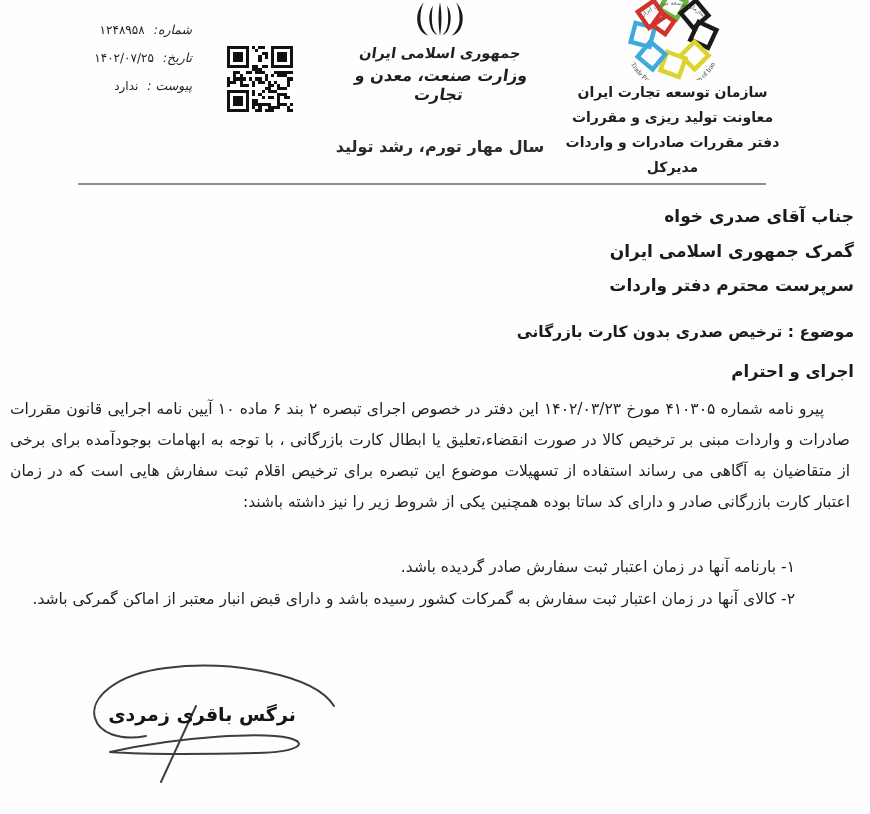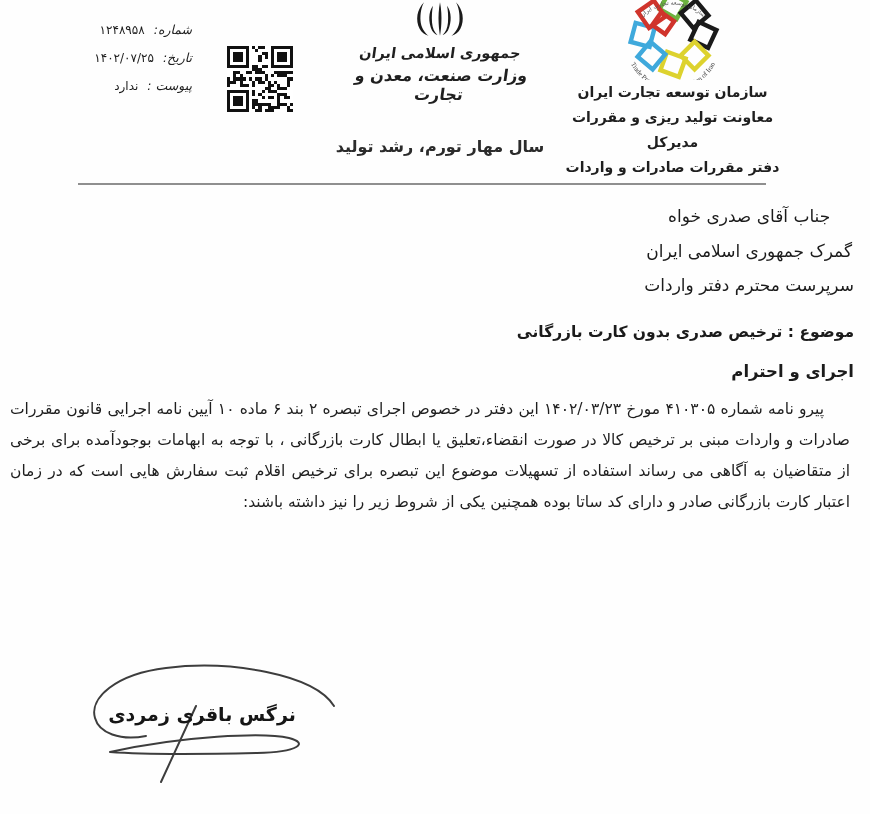--- a/index.html
+++ b/index.html
@@ -21,21 +21,21 @@
   .gov-line1{font-size:14.5px;font-weight:bold;transform:skewX(-8deg);margin-top:3px;color:#1f1f1f;}
   .gov-line2{font-size:16px;font-weight:bold;transform:skewX(-8deg);margin-top:5px;color:#1f1f1f;}
   .slogan{font-size:16px;font-weight:600;margin-top:33px;color:#2b2b2b;}
   
   .org-block{position:absolute;left:565px;top:0;width:215px;text-align:center;}
   .tpo-logo{display:block;margin:-20px auto 0;}
   .org-line{font-size:14px;font-weight:bold;line-height:25px;color:#1f1f1f;}
   
   .divider{position:absolute;left:78px;top:183px;width:688px;height:2px;background:#8f8f8f;}
   
-  .recipient{position:absolute;right:16px;top:199px;text-align:center;font-weight:normal;
+  .recipient{position:absolute;right:16px;top:199px;text-align:right;font-weight:bold;
     font-size:17px;line-height:34.5px;}
   
   .subject{position:absolute;right:16px;top:323px;font-weight:bold;font-size:15.5px;}
   .salutation{position:absolute;right:16px;top:362px;font-weight:bold;font-size:16.5px;}
   
   .body-text{position:absolute;right:20px;left:10px;top:394px;
     font-size:15.5px;line-height:31px;text-align:justify;text-indent:26px;color:#1e1e1e;}
   
   .conditions{position:absolute;right:75px;left:8px;top:551px;font-size:15.5px;line-height:32px;}
   .cond-item{padding-right:95px;text-indent:-95px;text-align:justify;color:#1e1e1e;}
@@ -117,37 +117,41 @@
       </g>
       <text font-size="7" fill="#3c3c3c" font-family="Liberation Serif, serif">
         <textPath href="#arcBottom" startOffset="50%" text-anchor="middle">Trade Promotion Organization of Iran</textPath>
       </text>
       <text font-size="6" fill="#555">
         <textPath href="#arcTop" startOffset="50%" text-anchor="middle">سازمان توسعه تجارت ایران</textPath>
       </text>
     </svg>
     <div class="org-line">سازمان توسعه تجارت ایران</div>
     <div class="org-line">معاونت تولید ریزی و مقررات</div>
+    <div class="org-line">دفتر مقررات صادرات و واردات</div>
     <div class="org-line">مدیرکل</div>
-    <div class="org-line">دفتر مقررات صادرات و واردات</div>
   </div>
 
   <div class="divider"></div>
 
   <div class="recipient">
     <div>جناب آقای صدری خواه</div>
     <div>گمرک جمهوری اسلامی ایران</div>
     <div>سرپرست محترم دفتر واردات</div>
   </div>
 
   <div class="subject">موضوع : ترخیص صدری بدون کارت بازرگانی</div>
   <div class="salutation">اجرای و احترام</div>
 
   <div class="body-text">پیرو نامه شماره ۴۱۰۳۰۵ مورخ ۱۴۰۲/۰۳/۲۳ این دفتر در خصوص اجرای  تبصره ۲ بند ۶ ماده ۱۰ آیین نامه اجرایی قانون مقررات صادرات و واردات مبنی بر ترخیص کالا در صورت انقضاء،تعلیق یا ابطال کارت بازرگانی ، با توجه به ابهامات بوجودآمده برای برخی از متقاضیان به آگاهی می رساند استفاده از تسهیلات موضوع این تبصره برای ترخیص اقلام ثبت سفارش هایی است که در زمان اعتبار کارت بازرگانی صادر و دارای کد ساتا بوده همچنین یکی از شروط زیر را نیز داشته باشند:</div>
 
+  <div class="conditions">
+    <div class="cond-item">۱- بارنامه  آنها در زمان اعتبار ثبت سفارش صادر گردیده باشد.</div>
+    <div class="cond-item">۲- کالای آنها در زمان اعتبار ثبت سفارش به گمرکات کشور رسیده باشد و دارای قبض انبار معتبر از اماکن گمرکی باشد.</div>
+  </div>
 
   <div class="signature">
     <svg width="300" height="135" viewBox="0 0 300 135">
       <g fill="none" stroke="#3d3d3d" stroke-width="2" stroke-linecap="round">
         <path d="M 272,52 C 252,20 168,6 104,14 C 54,20 27,44 33,64 C 37,79 58,87 84,82"></path>
         <path d="M 48,98 C 120,82 202,78 227,84 C 247,89 237,98 195,99 C 150,100 88,101 48,98"></path>
         <path d="M 134,52 L 99,128"></path>
       </g>
       <text class="sig-name" x="140" y="67" text-anchor="middle" fill="#161616">نرگس باقری زمردی</text>
     </svg>

